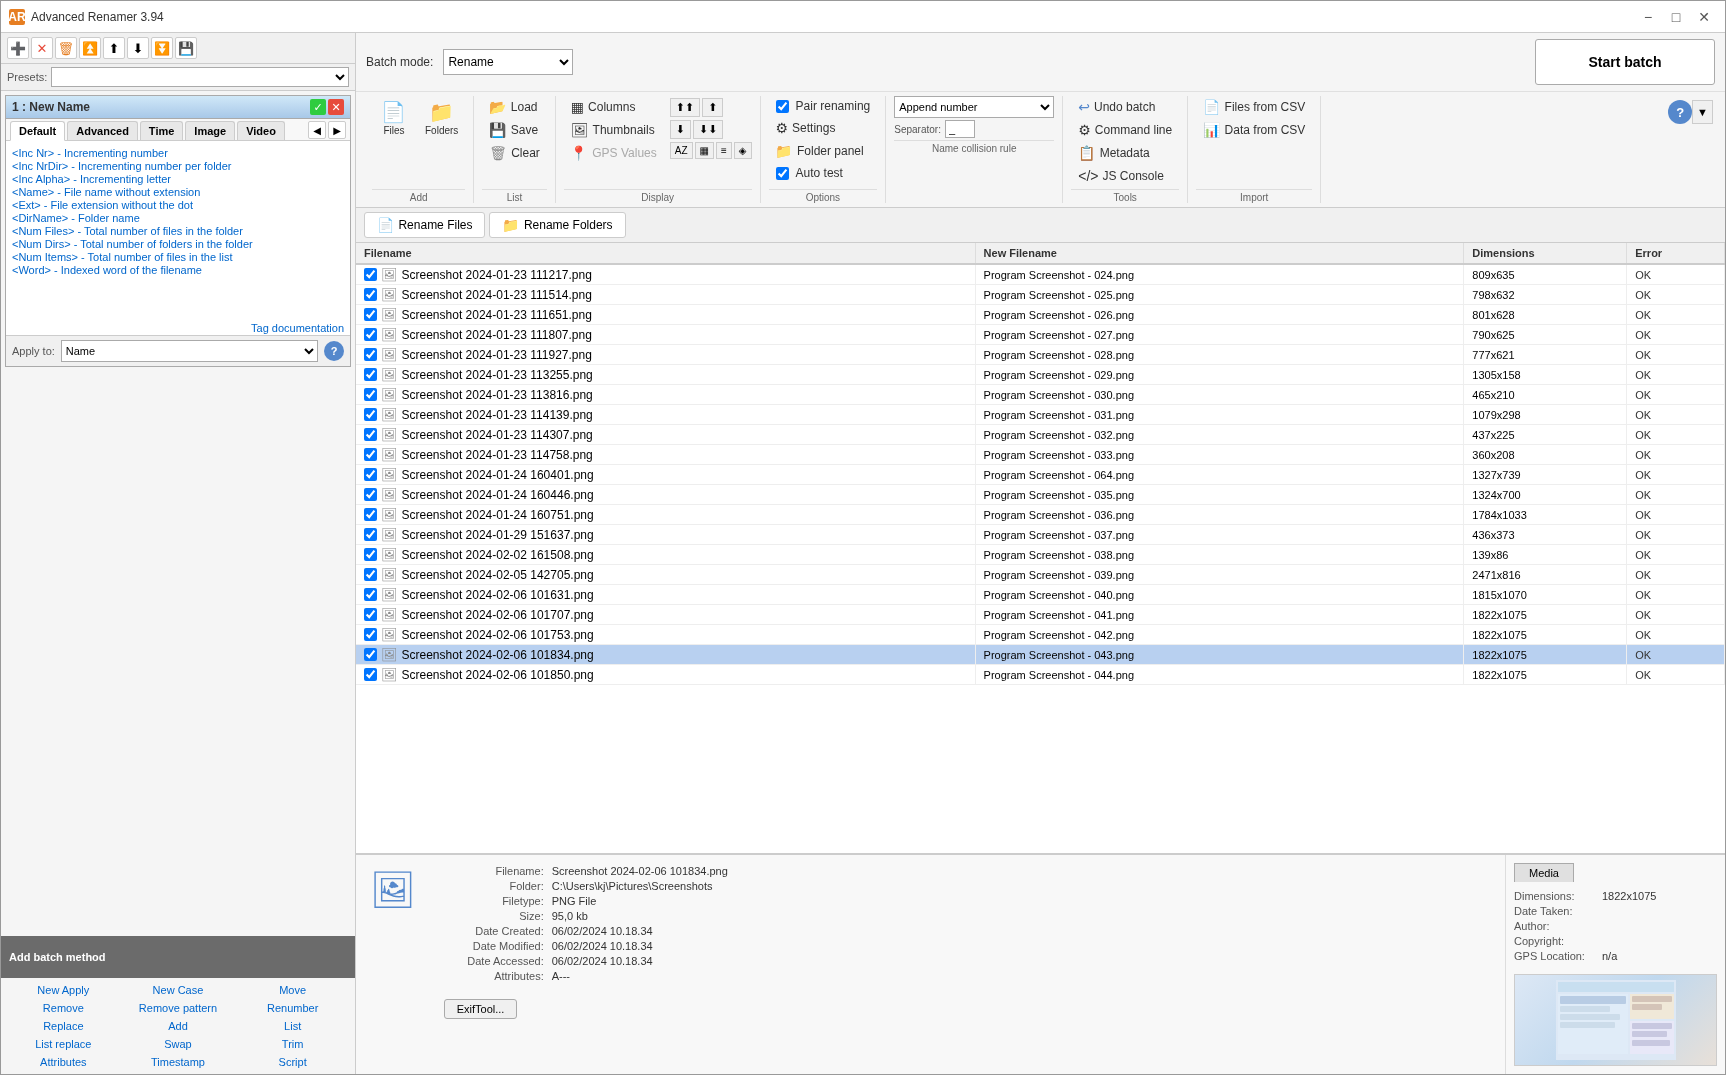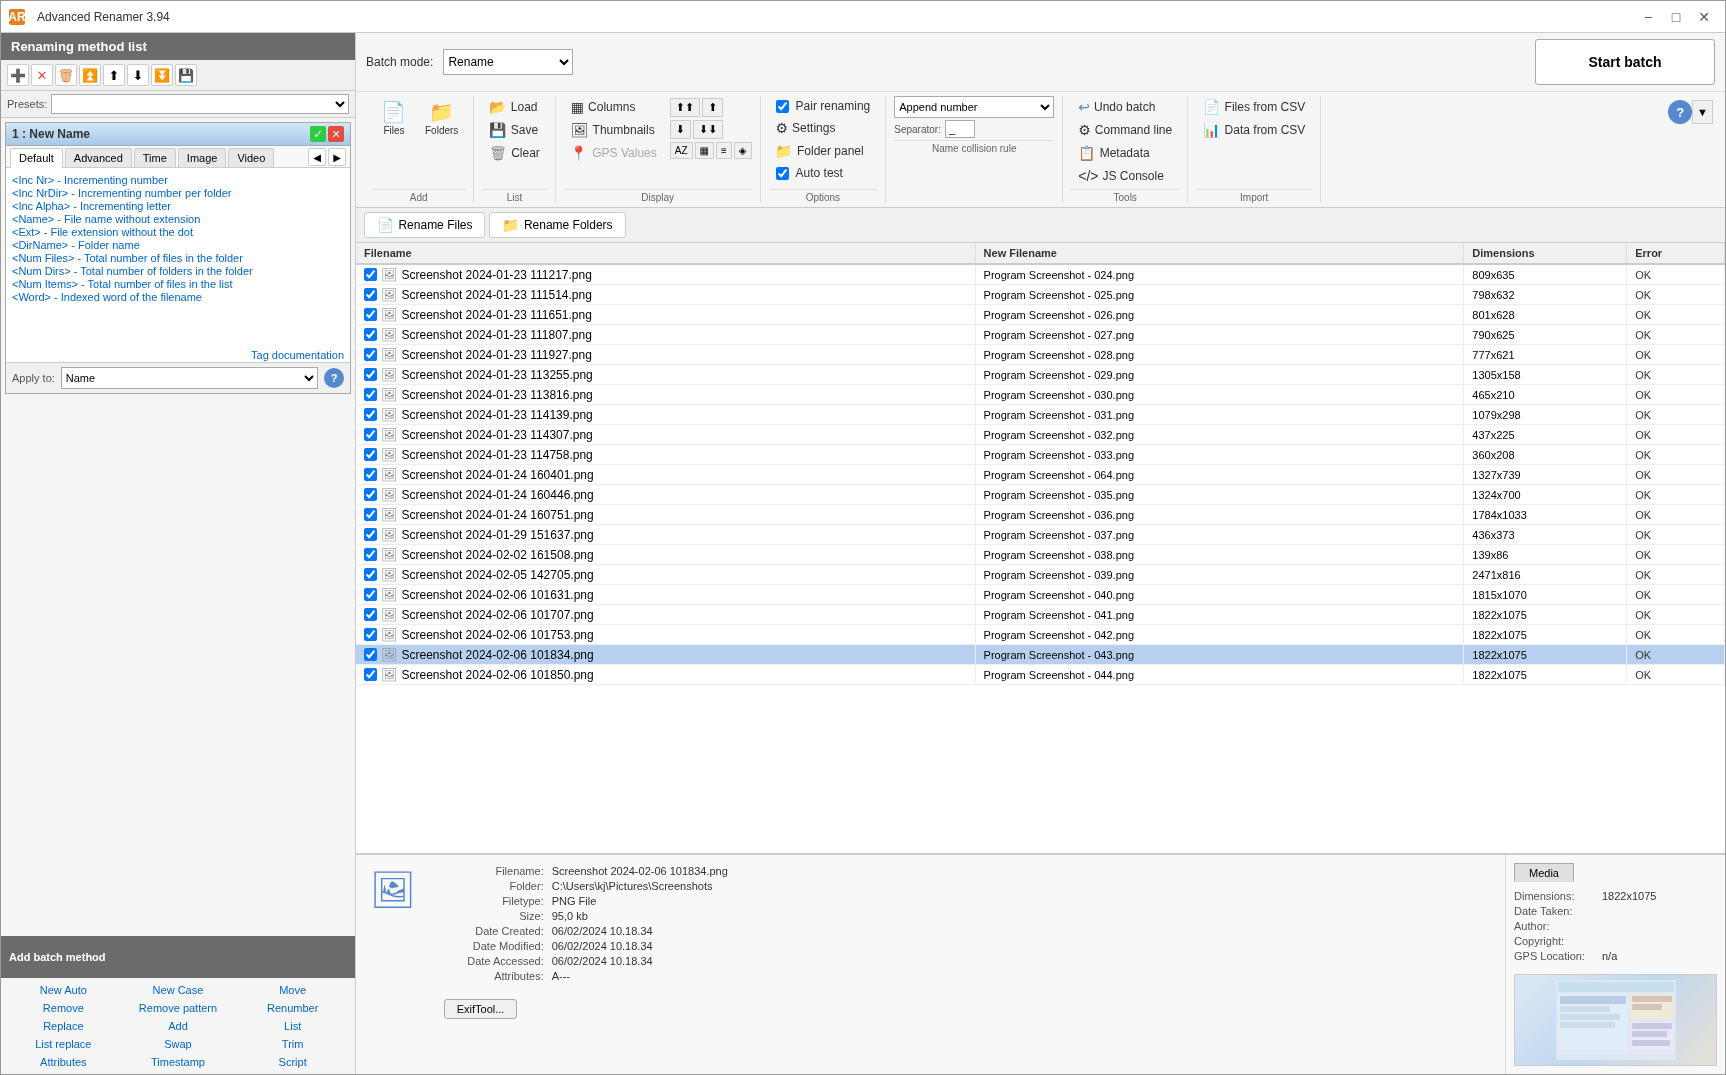--- a/index.html
+++ b/index.html
@@ -2,21 +2,21 @@
 <html><head>
   <meta charset="utf-8">
   <style>
     * { box-sizing: border-box; margin: 0; padding: 0; font-family: 'Segoe UI', Tahoma, sans-serif; font-size: 12px; }
     body { background: #f0f0f0; width: 1726px; height: 1075px; overflow: hidden; }
     
     .window { width: 1726px; height: 1075px; background: #f0f0f0; display: flex; flex-direction: column; border: 1px solid #999; }
     
     
     .title-bar { background: #fff; height: 32px; display: flex; align-items: center; padding: 0 8px; border-bottom: 1px solid #ccc; justify-content: space-between; }
-    .title-bar-left { display: flex; align-items: center; gap: 12px; }
+    .title-bar-left { display: flex; align-items: center; gap: 6px; }
     .title-bar-icon { width: 16px; height: 16px; background: #e67e22; border-radius: 2px; display: flex; align-items: center; justify-content: center; color: white; font-size: 10px; font-weight: bold; }
     .title-text { font-size: 12px; color: #333; }
     .title-bar-right { display: flex; gap: 2px; }
     .title-btn { width: 26px; height: 22px; border: none; background: transparent; cursor: pointer; font-size: 14px; color: #555; display: flex; align-items: center; justify-content: center; }
     
     
     .main-layout { display: flex; flex: 1; overflow: hidden; }
     
     
     .left-panel { width: 355px; display: flex; flex-direction: column; border-right: 1px solid #ccc; background: #f5f5f5; }
@@ -38,21 +38,21 @@
     .method-box-btn.green { background: #2ecc40; color: white; border-radius: 2px; }
     .method-box-btn.red { background: #e74c3c; color: white; border-radius: 2px; }
     
     .name-field-row { padding: 4px 6px 2px; }
     .name-field-label { font-size: 11px; color: #555; margin-bottom: 2px; }
     .name-input-row { display: flex; gap: 2px; }
     .name-input { flex: 1; height: 20px; border: 1px solid #aaa; padding: 0 4px; font-size: 11px; }
     .name-input-btn { width: 24px; height: 20px; border: 1px solid #aaa; background: #f0f0f0; cursor: pointer; font-size: 11px; }
     
     .tabs-row { display: flex; border-bottom: 1px solid #ccc; padding: 2px 4px 0; background: #f8f8f8; }
-    .tab { padding: 3px 8px; border: 1px solid #ccc; border-bottom: none; cursor: pointer; font-size: 11px; background: #e8e8e8; margin-right: 2px; border-radius: 3px 3px 0 0; }
+    .tab { padding: 3px 8px; border: 1px solid #ccc; border-bottom: none; cursor: pointer; font-size: 11px; background: #e8e8e8; margin-right: 2px; border-radius: 3px 3px 0 0; font-weight: bold; }
     .tab.active { background: white; border-bottom: 1px solid white; margin-bottom: -1px; }
     
     .tag-list { padding: 6px; display: flex; flex-direction: column; gap: 1px; min-height: 180px; }
     .tag-link { color: #0066cc; font-size: 11px; cursor: pointer; text-decoration: none; }
     .tag-doc-link { color: #0066cc; font-size: 11px; cursor: pointer; text-align: left; padding: 4px 6px; }
     
     .apply-row { display: flex; align-items: center; padding: 4px 6px; border-top: 1px solid #ccc; gap: 6px; background: #f0f0f0; margin-top: auto; }
     .apply-label { font-size: 11px; color: #555; }
     .apply-select { height: 22px; flex: 1; border: 1px solid #aaa; background: white; font-size: 11px; }
     .help-btn { width: 20px; height: 20px; border-radius: 50%; border: none; background: #5588cc; color: white; cursor: pointer; font-size: 11px; font-weight: bold; }
@@ -155,21 +155,20 @@
     <div class="title-bar-right">
       <button class="title-btn">−</button>
       <button class="title-btn">□</button>
       <button class="title-btn close">✕</button>
     </div>
   </div>
 
   <div class="main-layout">
 
     <div class="left-panel">
-      <div class="left-panel-header">Renaming method list</div>
 
       <div class="toolbar-row">
         <button class="toolbar-btn green">➕</button>
         <button class="toolbar-btn red">✕</button>
         <button class="toolbar-btn orange">🗑</button>
         <button class="toolbar-btn">⏫</button>
         <button class="toolbar-btn">⬆</button>
         <button class="toolbar-btn">⬇</button>
         <button class="toolbar-btn">⏬</button>
         <button class="toolbar-btn">💾</button>
@@ -226,21 +225,21 @@
             <option>Extension</option>
             <option>Name and Extension</option>
           </select>
           <button class="help-btn">?</button>
         </div>
       </div>
 
       <div style="margin-top:auto;">
         <div class="add-batch">Add batch method</div>
         <div class="batch-grid">
-          <span class="batch-item">New Auto</span>
+          <span class="batch-item">New Apply</span>
           <span class="batch-item">New Case</span>
           <span class="batch-item">Move</span>
           <span class="batch-item">Remove</span>
           <span class="batch-item">Remove pattern</span>
           <span class="batch-item">Renumber</span>
           <span class="batch-item">Replace</span>
           <span class="batch-item">Add</span>
           <span class="batch-item">List</span>
           <span class="batch-item">List replace</span>
           <span class="batch-item">Swap</span>

